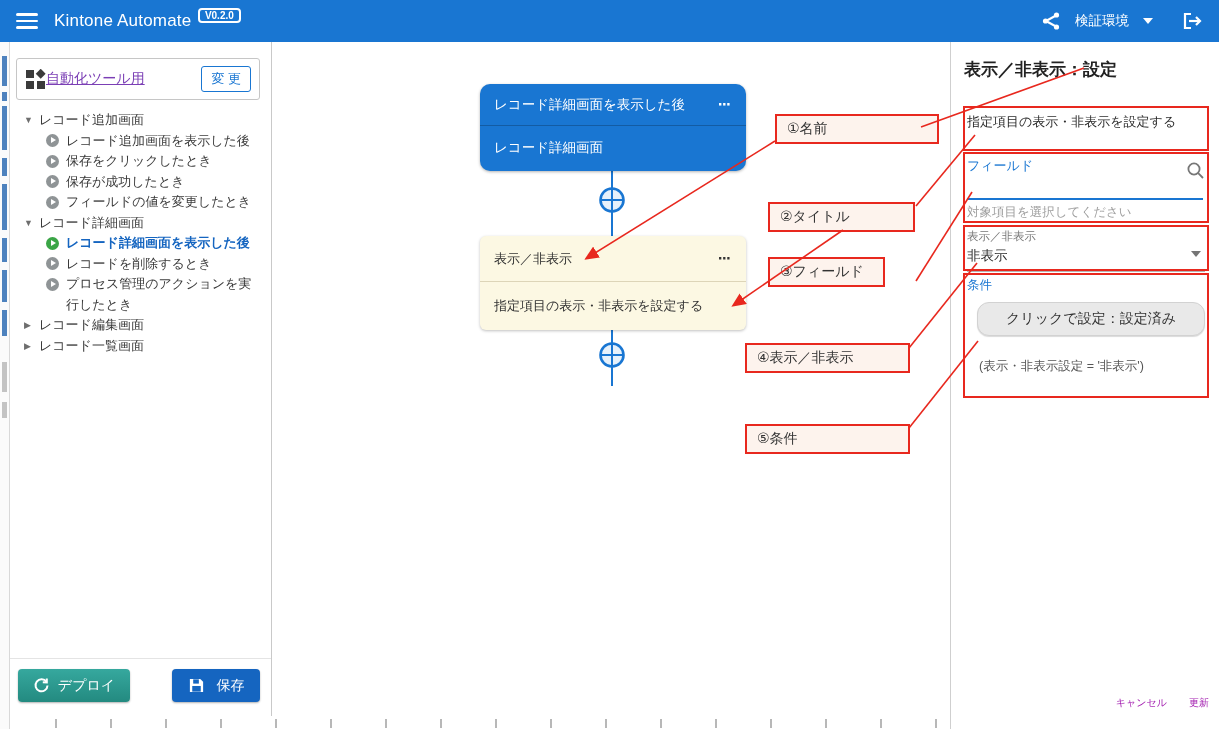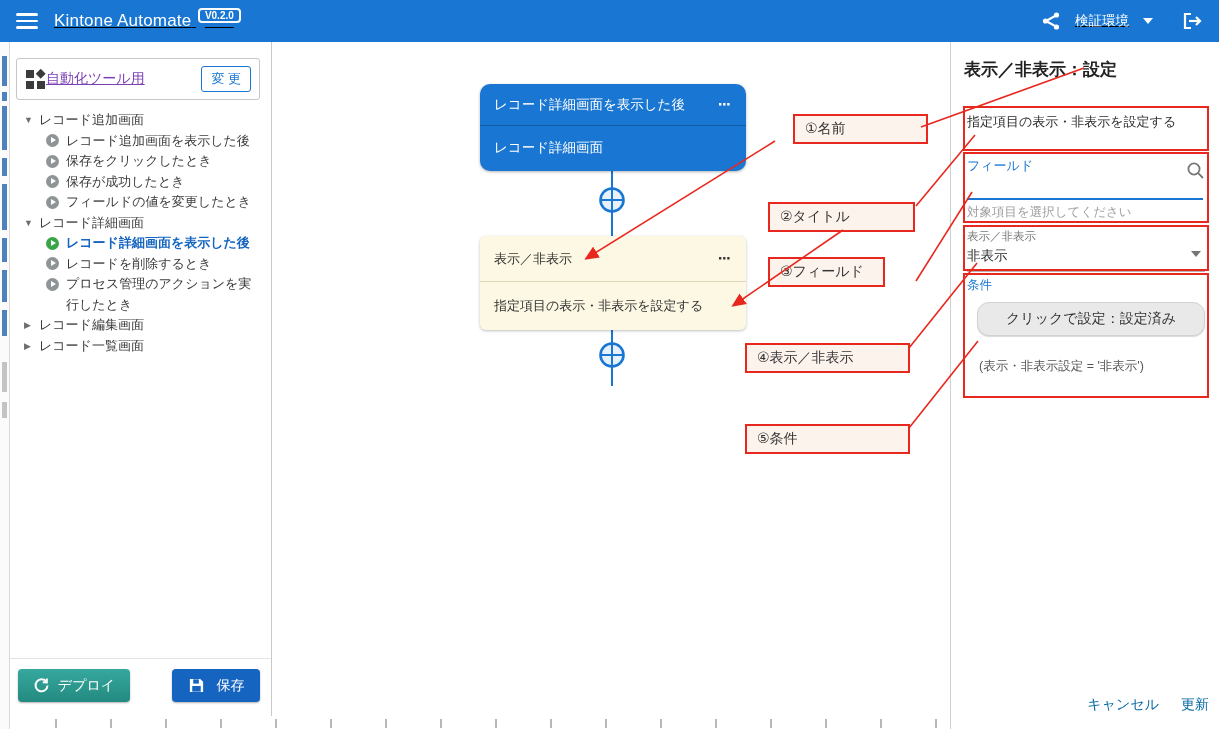--- a/index.html
+++ b/index.html
@@ -1,20 +1,20 @@
 <!DOCTYPE html>
 <html><head>
 <meta charset="utf-8">
 <style>
   * { margin:0; padding:0; box-sizing:border-box; }
   html,body { font-family:"Liberation Sans","DejaVu Sans",sans-serif; }
   .page { position:relative; width:1219px; height:729px; background:#fff; overflow:hidden; }
 
   
-  .topbar { position:absolute; left:0; top:0; width:1219px; height:42px; background:#1976d2; display:flex; align-items:center; justify-content:space-between; padding:16px 16px; z-index:20;text-decoration:underline; }
+  .topbar { position:absolute; left:0; top:0; width:1219px; height:42px; background:#1976d2; display:flex; align-items:center; justify-content:space-between; padding:16px 16px; z-index:20; }
   .tb-left { display:flex; align-items:center; gap:16px; }
   .hamburger { width:22px; height:16px; display:flex; flex-direction:column; justify-content:space-between; cursor:pointer; }
   .hamburger span { display:block; height:2.6px; background:#fff; border-radius:2px; }
   .tb-title { color:#fff; font-size:17px; font-weight:500; letter-spacing:.2px; }
   .tb-ver { color:#fff; font-size:10px; font-weight:bold; border:2px solid #fff; border-radius:4px; padding:0 5px; position:relative; top:-7px; margin-left:2px; }
   .tb-right { display:flex; align-items:center; gap:14px; }
   .tb-env { color:#fff; font-size:13.5px; }
   .tb-caret { width:0; height:0; border-left:5px solid transparent; border-right:5px solid transparent; border-top:6px solid #fff; margin-right:14px; }
   .tb-ic { display:block; }
 
@@ -65,21 +65,21 @@
   .sec-field { position:absolute; left:16px; top:115px; width:238px; }
   .field-underline { margin-top:18px; border-bottom:2.5px solid #1976d2; width:236px; }
   .helper { font-size:12.5px; color:#9e9e9e; margin-top:4px; }
   .sec-vis { position:absolute; left:16px; top:187px; width:238px; }
   .sec-vis .inner { border-bottom:1px solid #b5b5b5; padding-bottom:6px; position:relative; }
   .sel-caret { position:absolute; right:4px; top:22px; width:0; height:0; border-left:5px solid transparent; border-right:5px solid transparent; border-top:6px solid #757575; }
   .sec-cond { position:absolute; left:16px; top:235px; width:238px; }
   .cond-btn { display:block; margin:8px 0 0 10px; width:228px; height:34px; background:#e9e9e9; border:1px solid #d2d2d2; border-radius:12px; font-size:14px; color:#333; cursor:pointer; box-shadow:0 1px 1px rgba(0,0,0,.15); font-family:inherit; }
   .cond-expr { margin:22px 0 0 12px; font-size:12.5px; color:#555; }
   .panel-links { position:absolute; right:10px; top:654px; display:flex; gap:22px; }
-  .plink { color:#0369a1; font-size:14px; cursor:pointer; }
+  .plink { color:#a21caf; font-size:10px; cursor:pointer; }
 
   
   .overlay { position:absolute; left:0; top:0; width:1219px; height:729px; pointer-events:none; z-index:12; }
   .ticks { position:absolute; left:0; top:719px; width:1219px; height:9px; background:repeating-linear-gradient(90deg,#ababab 0 2px,transparent 2px 55px); opacity:.85; z-index:2; }
 </style>
 </head>
 <body>
 
 <div class="page">
 
@@ -230,21 +230,21 @@
         <span>指定項目の表示・非表示を設定する</span>
       </div>
   </div>
 
   <svg class="plusconn" style="top:341px" viewBox="0 0 28 28">
     <circle cx="14" cy="14" r="11.5" fill="#e7f1fb" stroke="#1976d2" stroke-width="2.6"></circle>
     <line x1="3" y1="14" x2="25" y2="14" stroke="#1976d2" stroke-width="2"></line>
     <line x1="14" y1="3" x2="14" y2="25" stroke="#1976d2" stroke-width="2"></line>
   </svg>
 
-  <div class="ann" style="left:793px;top:114px;width:135px;height:30px">
+  <div class="ann" style="left:775px;top:114px;width:164px;height:30px">
       <span>①名前</span>
     </div>
   <div class="ann" style="left:768px;top:202px;width:147px;height:30px">
       <span>②タイトル</span>
     </div>
   <div class="ann" style="left:768px;top:257px;width:117px;height:30px">
       <span>③フィールド</span>
     </div>
   <div class="ann" style="left:745px;top:343px;width:165px;height:30px">
       <span>④表示／非表示</span>

